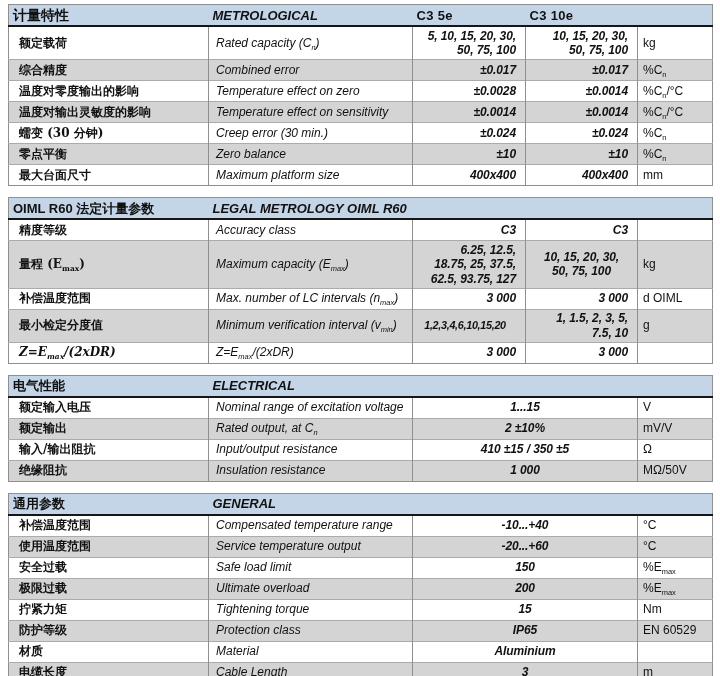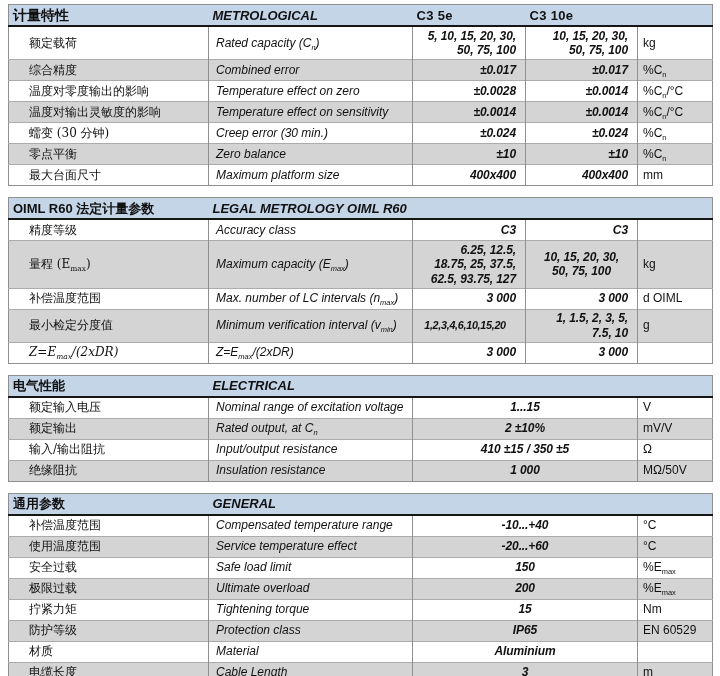--- a/index.html
+++ b/index.html
@@ -38,21 +38,21 @@
   th.model{font-weight:bold;text-align:center;font-size:13.5px;letter-spacing:0.3px;margin-left:14px;}
   
   td{
     height:17px;padding:1.5px 4px;vertical-align:middle;
     font-size:12px;line-height:14.5px;
     border:none;
   }
   tbody td:not(:first-child){border-left:1px solid var(--border-mid);}
   tbody tr + tr td{border-top:1px solid var(--border-row);}
   tr.stripe td{background:var(--stripe-bg);}
-  td.zh{font-family:"DejaVu Serif", serif;padding-left:20px;}
+  td.zh{font-family:"DejaVu Serif", serif;padding-left:10px;font-weight:bold;}
   td.en{font-style:italic;padding-left:7px;margin-left:36px;}
   td.val{font-weight:bold;letter-spacing:-0.1px;font-style:italic;}
   td.val.right{text-align:right;padding-right:9px;}
   td.val.center{text-align:center;padding-left:2px;padding-right:2px;}
   td.val.tight{text-align:center;padding-left:1px;padding-right:9px;font-size:10.8px;letter-spacing:-0.3px;}
   td.unit{padding-left:5px;}
   sub{font-size:0.62em;line-height:0;}
   i sub, td.en sub{font-style:italic;}
 </style>
 </head>
@@ -238,21 +238,21 @@
         </thead>
         <tbody>
           <tr>
             <td class="zh">补偿温度范围</td>
             <td class="en">Compensated temperature range</td>
             <td class="val center" colspan="2">-10...+40</td>
             <td class="unit">°C</td>
           </tr>
           <tr class="stripe">
             <td class="zh">使用温度范围</td>
-            <td class="en">Service temperature effect</td>
+            <td class="en">Service temperature output</td>
             <td class="val center" colspan="2">-20...+60</td>
             <td class="unit">°C</td>
           </tr>
           <tr>
             <td class="zh">安全过载</td>
             <td class="en">Safe load limit</td>
             <td class="val center" colspan="2">150</td>
             <td class="unit">%E<sub>max</sub></td>
           </tr>
           <tr class="stripe">

